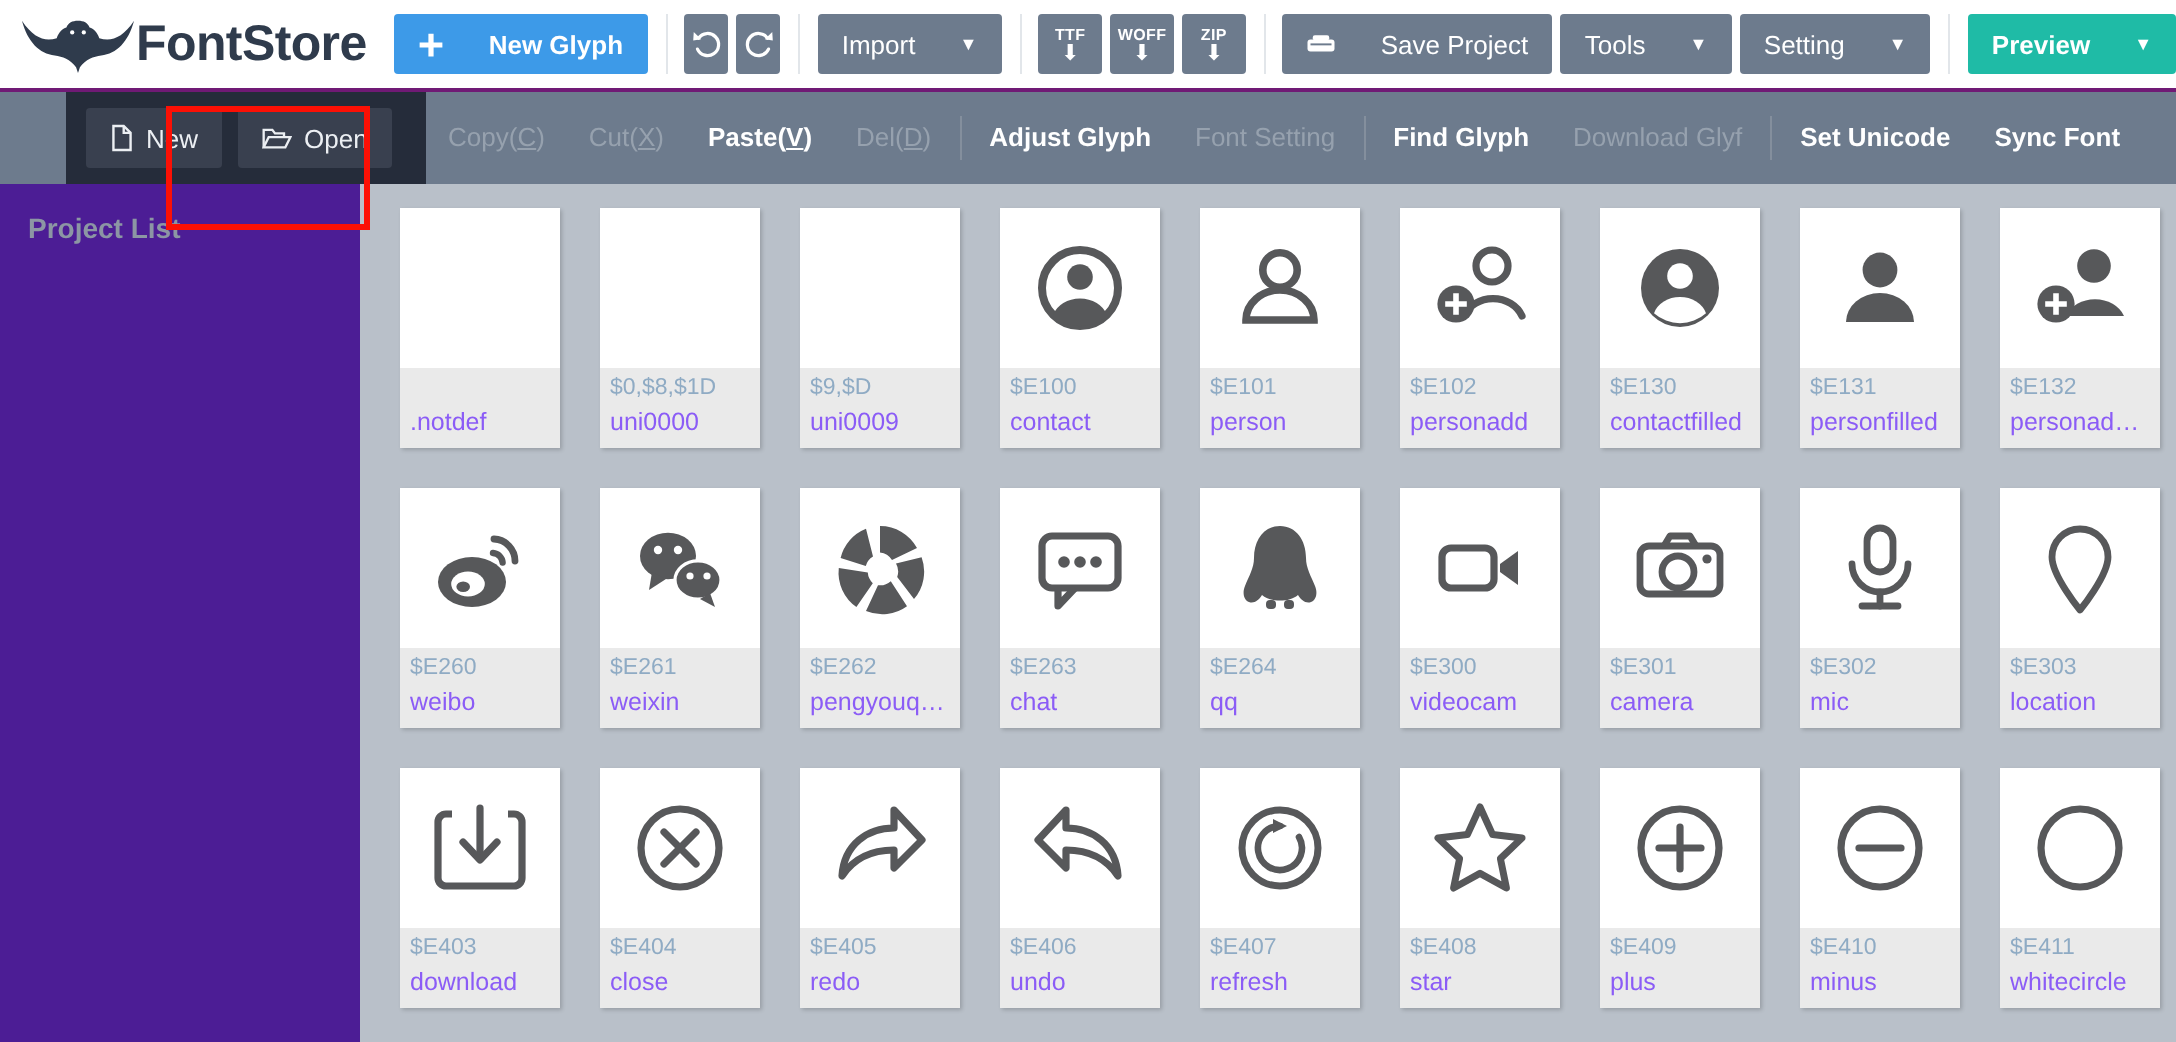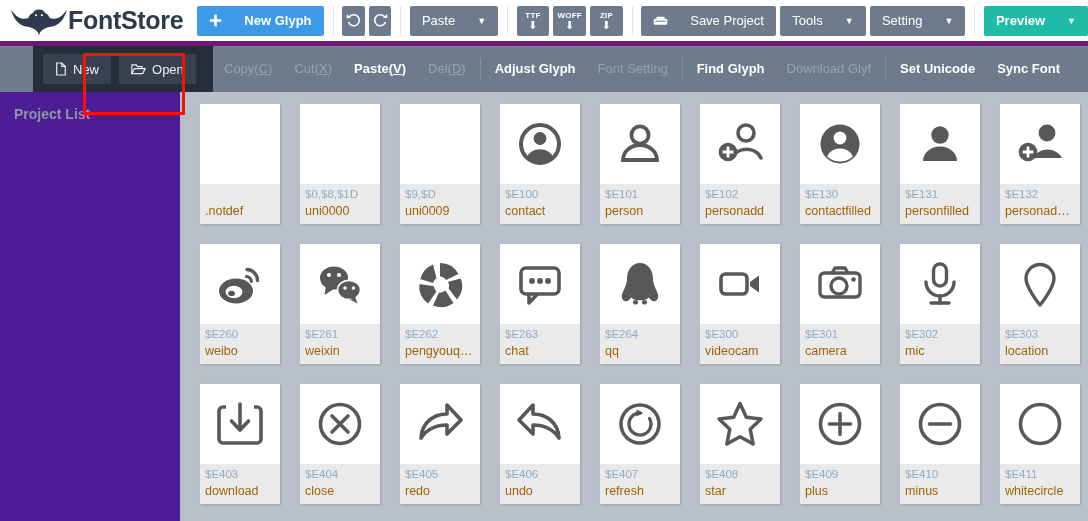--- a/index.html
+++ b/index.html
@@ -8,21 +8,21 @@
     font-family: "Liberation Sans", sans-serif;
     background:#b9c0c9;
     font-size:13px;
     -webkit-font-smoothing: antialiased;
   }
 
   
   #app { position:relative; width:1088px; height:521px; }
 
   .header {
-    height:46px; background:#ffffff; border-bottom:5px solid #701a75;
+    height:46px; background:#ffffff; border-bottom:2px solid #701a75;
     display:flex; align-items:center; padding-left:10px; position:relative;
   }
   .logo-wrap { display:flex; align-items:center; margin-right:14px; }
   .bat { width:58px; height:32px; display:block; }
   .brand { font-size:25px; color:#2f3b4c; font-weight:bold; letter-spacing:-0.3px; }
 
   .hbtn {
     height:30px; border:none; cursor:pointer; color:#fff;
     font-size:13px; font-family:"Liberation Sans", sans-serif;
     display:inline-flex; align-items:center; justify-content:center;
@@ -80,21 +80,21 @@
     box-shadow:1px 1px 2px rgba(0,0,0,0.18); display:flex; flex-direction:column;
   }
   .glyph {
     height:80px; display:flex; align-items:center; justify-content:center;
     background:#ffffff;
   }
   .glyph svg { display:block; }
   .meta { background:#eaeaea; height:40px; padding:2px 5px 0 5px; overflow:hidden; }
   .code { font-size:11.5px; color:#8fabc4; line-height:17px; white-space:nowrap; }
   .name {
-    font-size:12.5px; color:#a16207; line-height:17px;
+    font-size:12.5px; color:#8b5cf6; line-height:17px;
     white-space:nowrap; overflow:hidden; text-overflow:ellipsis;
   }
 
   
   .annot {
     position:absolute; left:83px; top:53px; width:102px; height:62px;
     border:3px solid #fc1005; pointer-events:none; z-index:50;
   }
 </style>
 </head>
@@ -133,21 +133,21 @@
     <button class="hbtn grey icononly">
       <svg width="17" height="17" viewBox="0 0 20 20">
         <path fill="none" stroke="#fff" stroke-width="1.9" stroke-linecap="round" d="M15 6 A6.5 6.5 0 1 0 15.6 12.4"></path>
         <path fill="#fff" d="M17.8 2.4 L13.4 6.6 L18.1 7.4 Z"></path>
       </svg>
     </button>
 
     <div class="sep"></div>
 
     <button class="hbtn grey">
-      <span>Paste</span>
+      <span>Import</span>
       <span class="caret">▼</span>
     </button>
 
     <div class="sep"></div>
 
     <button class="hbtn grey stack">
       <span class="stk-top">TTF</span>
       <span class="stk-bot">⬇</span>
     </button>
     <div class="hgap"></div>

